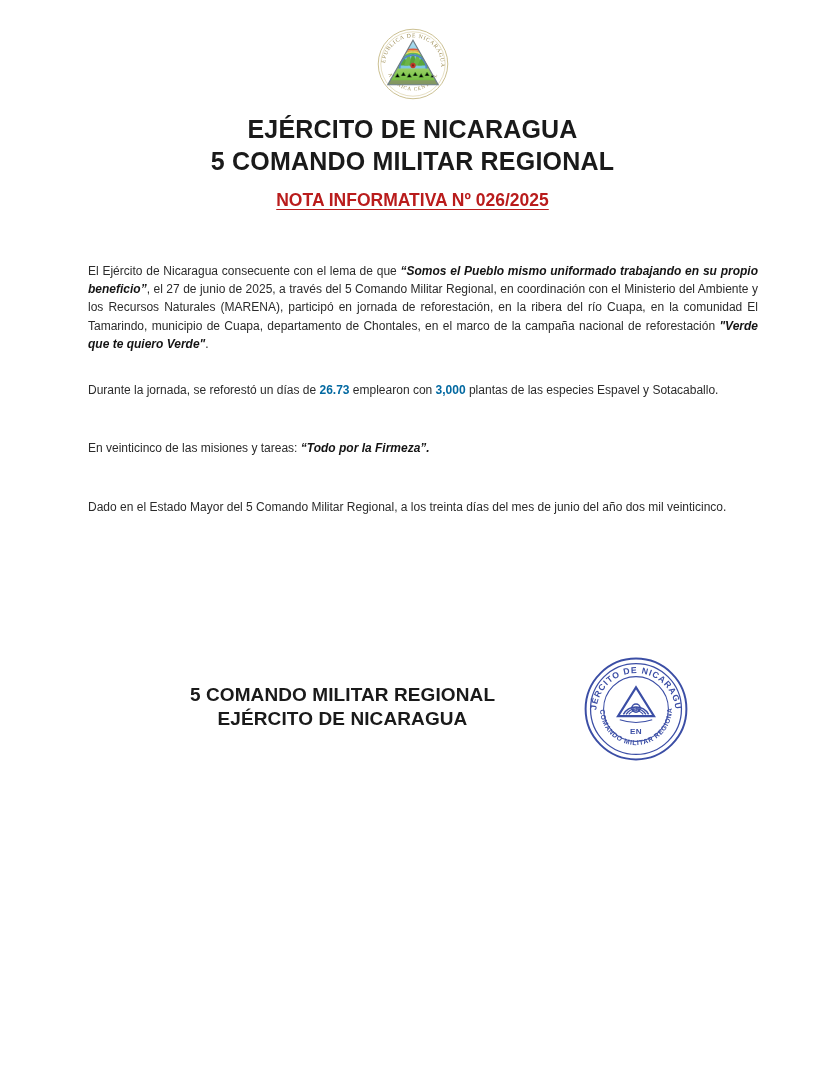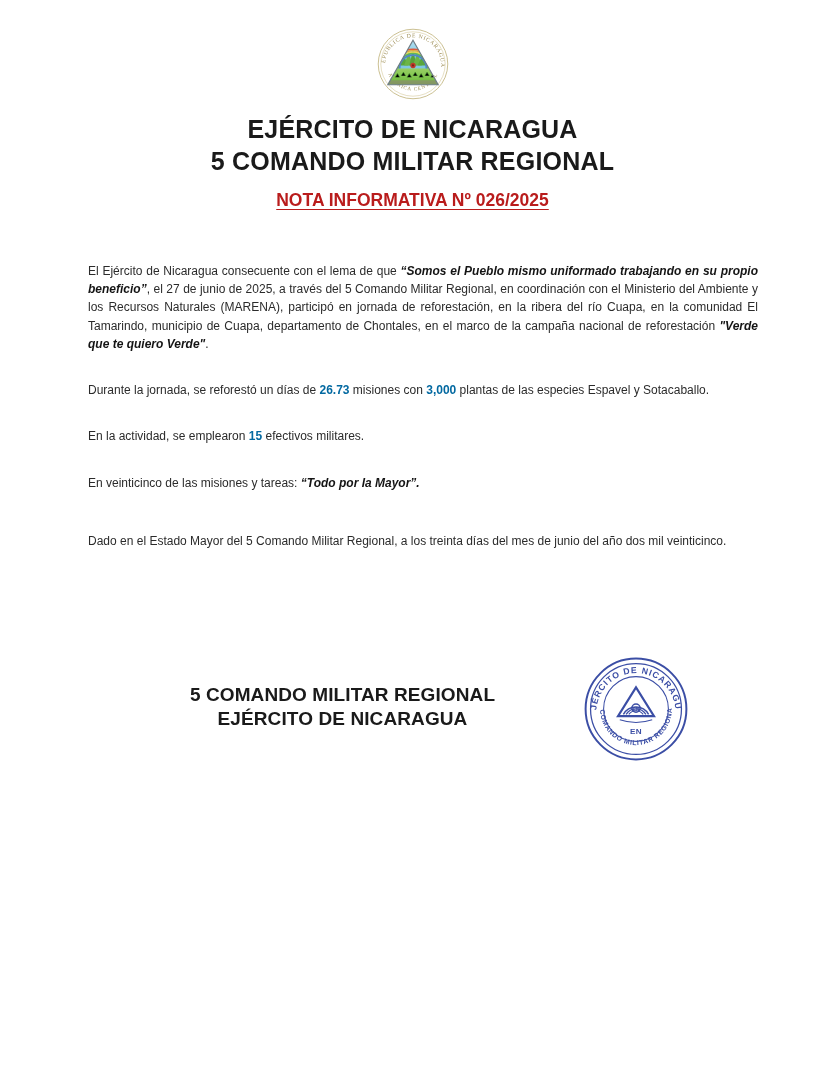--- a/index.html
+++ b/index.html
@@ -202,29 +202,28 @@
     <div class="line2">5 COMANDO MILITAR REGIONAL</div>
     <div class="notatag">NOTA INFORMATIVA Nº 026/2025</div>
   </div>
 
   <div class="body-area">
 
     <p class="para"><span>El Ejército de Nicaragua consecuente con el lema de que </span><span class="bi">“Somos el Pueblo mismo uniformado trabajando en su propio beneficio”</span><span>, el 27 de junio de 2025, a través del 5 Comando Militar Regional, en coordinación con el Ministerio del Ambiente y los Recursos Naturales (MARENA), participó en jornada de reforestación, en la ribera del río Cuapa, en la comunidad El Tamarindo, municipio de Cuapa, departamento de Chontales, en el marco de la campaña nacional de reforestación </span><span class="bi">"Verde que te quiero Verde"</span><span>.</span></p>
 
     <div class="gap-md"></div>
 
-    <p class="para"><span>Durante la jornada, se reforestó un días de </span><b>26.73</b><span> misiones con </span><b>3,000</b><span> plantas de las especies Espavel y Sotacaballo.</span></p>
-
-    <div class="gap-md"></div>
-
-    <p class="para"><span>En la actividad, se emplearon </span><b>15</b><span> efectivos militares.</span></p>
-
-    <div class="gap-md"></div>
-
-    <p class="para"><span>En veinticinco de las misiones y tareas: </span><span class="bi">“Todo por la Mayor”.</span></p>
+    <p class="para"><span>Durante la jornada, se reforestó un días de </span><b>26.73</b><span> emplearon con </span><b>3,000</b><span> plantas de las especies Espavel y Sotacaballo.</span></p>
+
+    <div class="gap-md"></div>
+
+
+    <div class="gap-md"></div>
+
+    <p class="para"><span>En veinticinco de las misiones y tareas: </span><span class="bi">“Todo por la Firmeza”.</span></p>
 
     <div class="gap-md"></div>
 
 
     <div class="gap-md"></div>
 
     <p class="para last-of-group">Dado en el Estado Mayor del 5 Comando Militar Regional, a los treinta días del mes de junio del año dos mil veinticinco.</p>
   </div>
 
   <div class="signature">

